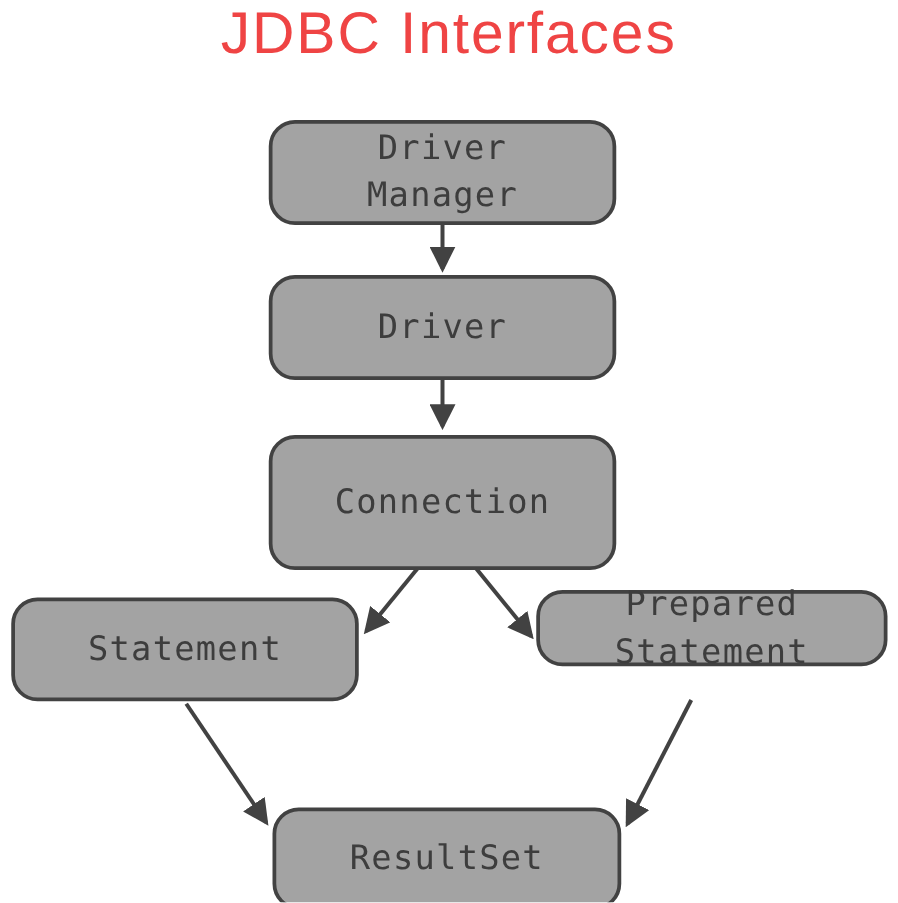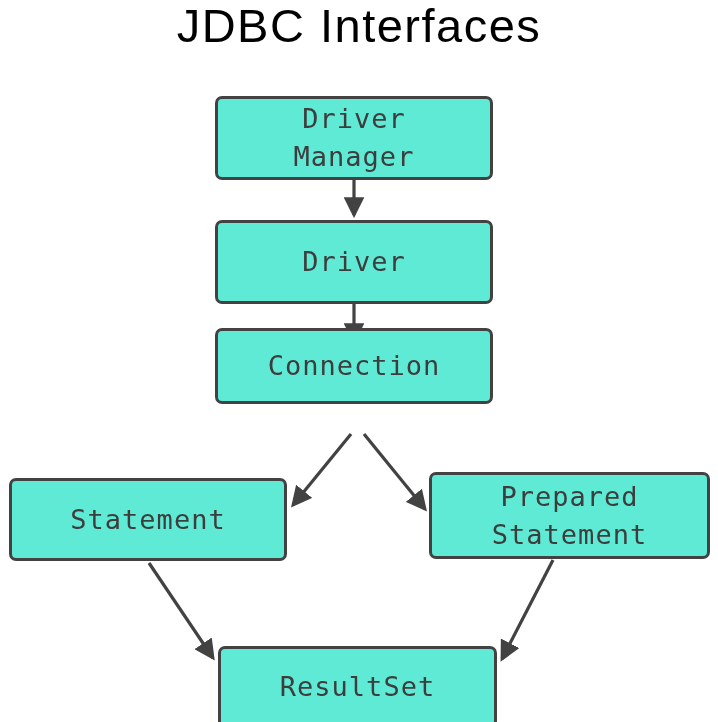--- a/index.html
+++ b/index.html
@@ -18,55 +18,55 @@
   .title {
     position: absolute;
     top: 0px;
     left: 0;
     width: 100%;
     text-align: center;
     font-family: "Liberation Sans", sans-serif;
     font-size: 47px;
     font-weight: 300;
     letter-spacing: 1.5px;
-    color: #000000;
+    color: #ef4444;
     margin: 0;
     line-height: 1.1;
   }
   .edges {
     position: absolute;
     top: 0;
     left: 0;
     width: 718px;
     height: 722px;
     z-index: 1;
   }
   .node {
     position: absolute;
     z-index: 2;
     box-sizing: border-box;
-    background: #5eead4;
+    background: #a3a3a3;
     border: 3.5px solid #424242;
-    border-radius: 7px;
+    border-radius: 21px;
     display: flex;
     align-items: center;
     justify-content: center;
     text-align: center;
     font-family: "DejaVu Sans Mono", monospace;
     font-size: 27px;
     letter-spacing: 1px;
     line-height: 1.4;
     color: #3d3d3d;
     white-space: pre-line;
   }
   .node-driver-manager      { left: 215px; top:  96px; width: 278px; height: 84px; }
   .node-driver              { left: 215px; top: 220px; width: 278px; height: 84px; }
-  .node-connection          { left: 215px; top: 328px; width: 278px; height: 76px; }
+  .node-connection          { left: 215px; top: 348px; width: 278px; height: 108px; }
   .node-statement           { left:   9px; top: 478px; width: 278px; height: 83px; }
-  .node-prepared-statement  { left: 429px; top: 472px; width: 281px; height: 87px; }
+  .node-prepared-statement  { left: 429px; top: 472px; width: 281px; height: 61px; }
   .node-resultset           { left: 218px; top: 646px; width: 279px; height: 82px; }
 </style>
 </head>
 <body>
 
 <div class="canvas">
 
   <h1 class="title">JDBC Interfaces</h1>
 
   <svg class="edges" viewBox="0 0 718 722" xmlns="http://www.w3.org/2000/svg">

